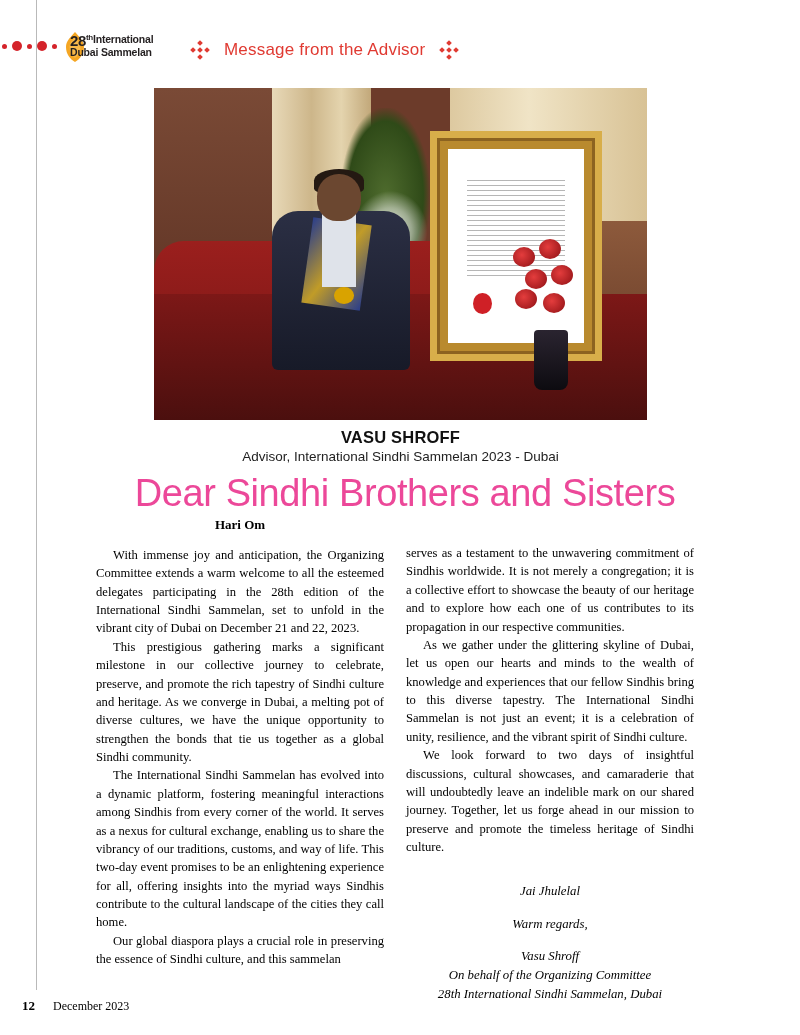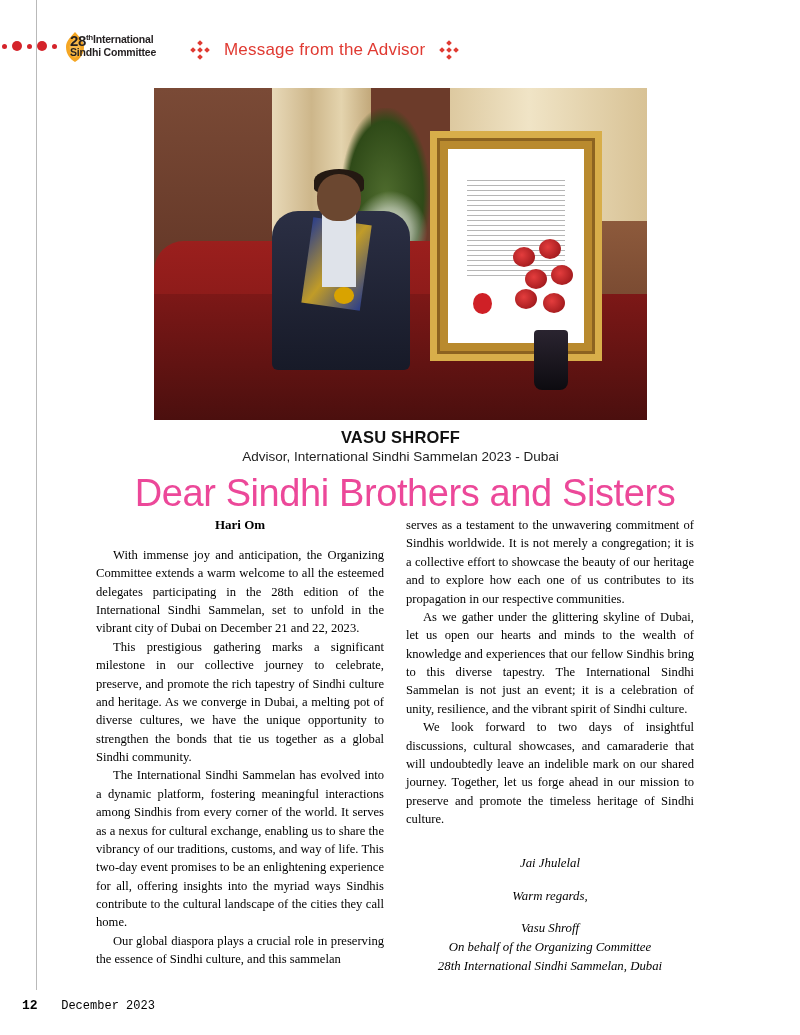--- a/index.html
+++ b/index.html
@@ -290,38 +290,38 @@
   .salutation {
     text-align: center;
     font-weight: bold;
     font-size: 13px;
     margin: 0 0 11px 0;
   }
   .col p {
     margin: 0;
     text-indent: 17px;
   }
-  .col p.noindent { text-indent: 0; }
+  .col p.noindent { text-indent: 0; margin-top: 28px; }
 
   .signoff {
     margin-top: 26px;
     text-align: center;
     font-style: italic;
     font-size: 12.8px;
     line-height: 1.5;
   }
   .signoff .gap { height: 13px; }
 
   
   .footer {
     position: absolute;
     left: 22px;
     top: 996px;
     width: 400px;
-    font-family: Liberation Mono, monospace;
+    font-family: Liberation Serif, serif;
   }
   .footer .pg {
     display: inline-block;
     font-weight: bold;
     font-size: 13px;
     color: #000;
     margin-right: 14px;
   }
   .footer .dt {
     display: inline-block;
@@ -344,21 +344,21 @@
     <span class="d" style="left:52px;top:8px;width:5px;height:5px;"></span>
   </div>
 
   <div class="logo-block">
     <svg class="logo-mark" viewBox="0 0 26 30">
       <path d="M13 0 C18 6 22 9 22 15 C22 22 18 27 13 30 C8 27 4 22 4 15 C4 9 8 6 13 0 Z" fill="#f5a623"></path>
       <path d="M13 5 C16 9 18.5 11 18.5 15.5 C18.5 20 16 23.5 13 26 C10 23.5 7.5 20 7.5 15.5 C7.5 11 10 9 13 5 Z" fill="#f7b94a"></path>
     </svg>
     <span class="logo-28"><span>28</span><span class="logo-sup">th</span></span>
     <span class="logo-line1">International</span>
-    <span class="logo-line2">Sindhi Committee</span>
+    <span class="logo-line2">Dubai Sammelan</span>
   </div>
 
   <div class="header-title-wrap">
     <span class="orn">
       <i class="c"></i><i class="t"></i><i class="b"></i><i class="l"></i><i class="r"></i>
     </span>
     <span class="header-title">Message from the Advisor</span>
     <span class="orn">
       <i class="c"></i><i class="t"></i><i class="b"></i><i class="l"></i><i class="r"></i>
     </span>

